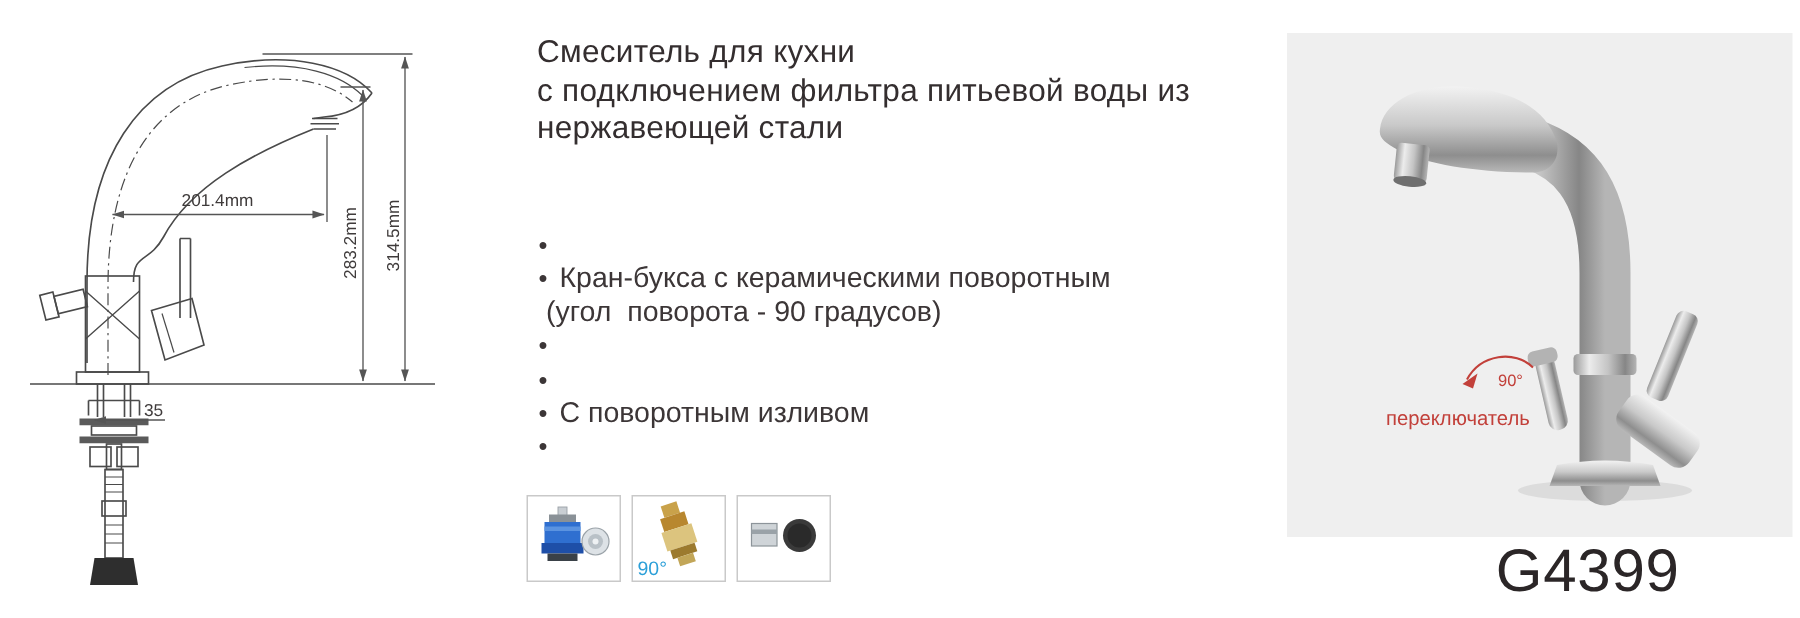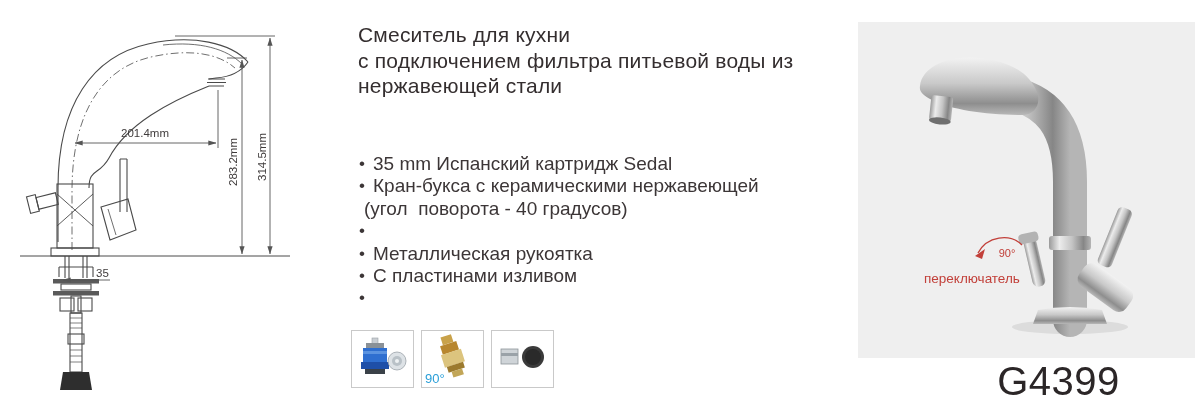--- a/index.html
+++ b/index.html
@@ -120,39 +120,37 @@
   </g>
 </svg>
 
 <div id="title" class="abs">Смеситель для кухни
 с подключением фильтра питьевой воды из
 нержавеющей стали</div>
 
 <div id="features" class="abs">
   <div class="feat">
     <span class="dot">•</span>
-    <span class="txt">35 mm Испанский картридж Sedal</span>
-  </div>
-  <div class="feat">
-    <span class="dot">•</span>
-    <span class="txt">Кран-букса с керамическими нержавеющей</span>
+  </div>
+  <div class="feat">
+    <span class="dot">•</span>
+    <span class="txt">Кран-букса с керамическими поворотным</span>
   </div>
   <div class="feat cont">
-    <span class="txt">(угол  поворота - 40 градусов)</span>
-  </div>
-  <div class="feat">
-    <span class="dot">•</span>
-  </div>
-  <div class="feat">
-    <span class="dot">•</span>
-    <span class="txt">Металлическая рукоятка</span>
-  </div>
-  <div class="feat">
-    <span class="dot">•</span>
-    <span class="txt">С пластинами изливом</span>
+    <span class="txt">(угол  поворота - 90 градусов)</span>
+  </div>
+  <div class="feat">
+    <span class="dot">•</span>
+  </div>
+  <div class="feat">
+    <span class="dot">•</span>
+  </div>
+  <div class="feat">
+    <span class="dot">•</span>
+    <span class="txt">С поворотным изливом</span>
   </div>
   <div class="feat">
     <span class="dot">•</span>
   </div>
 </div>
 
 <div id="thumbs" class="abs">
 
   <div class="thumb">
     <svg viewBox="0 0 61 56" width="61" height="56">

